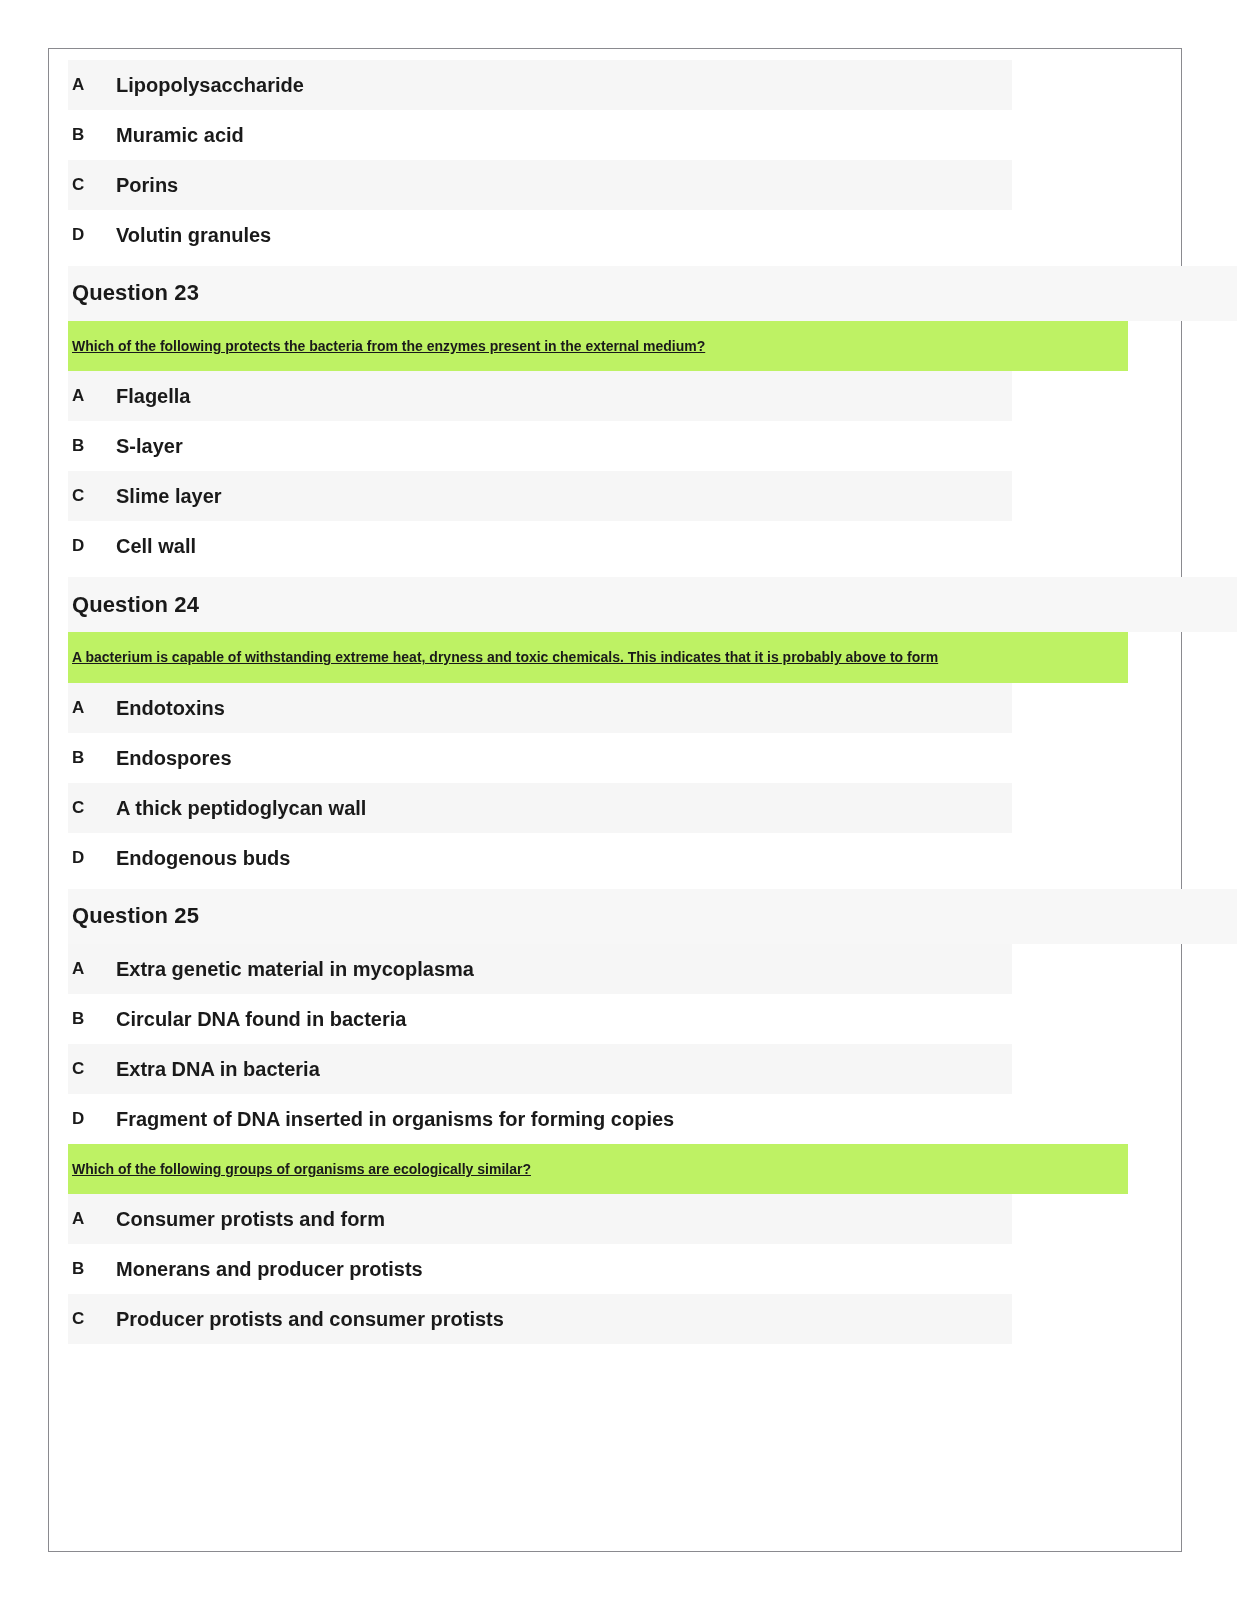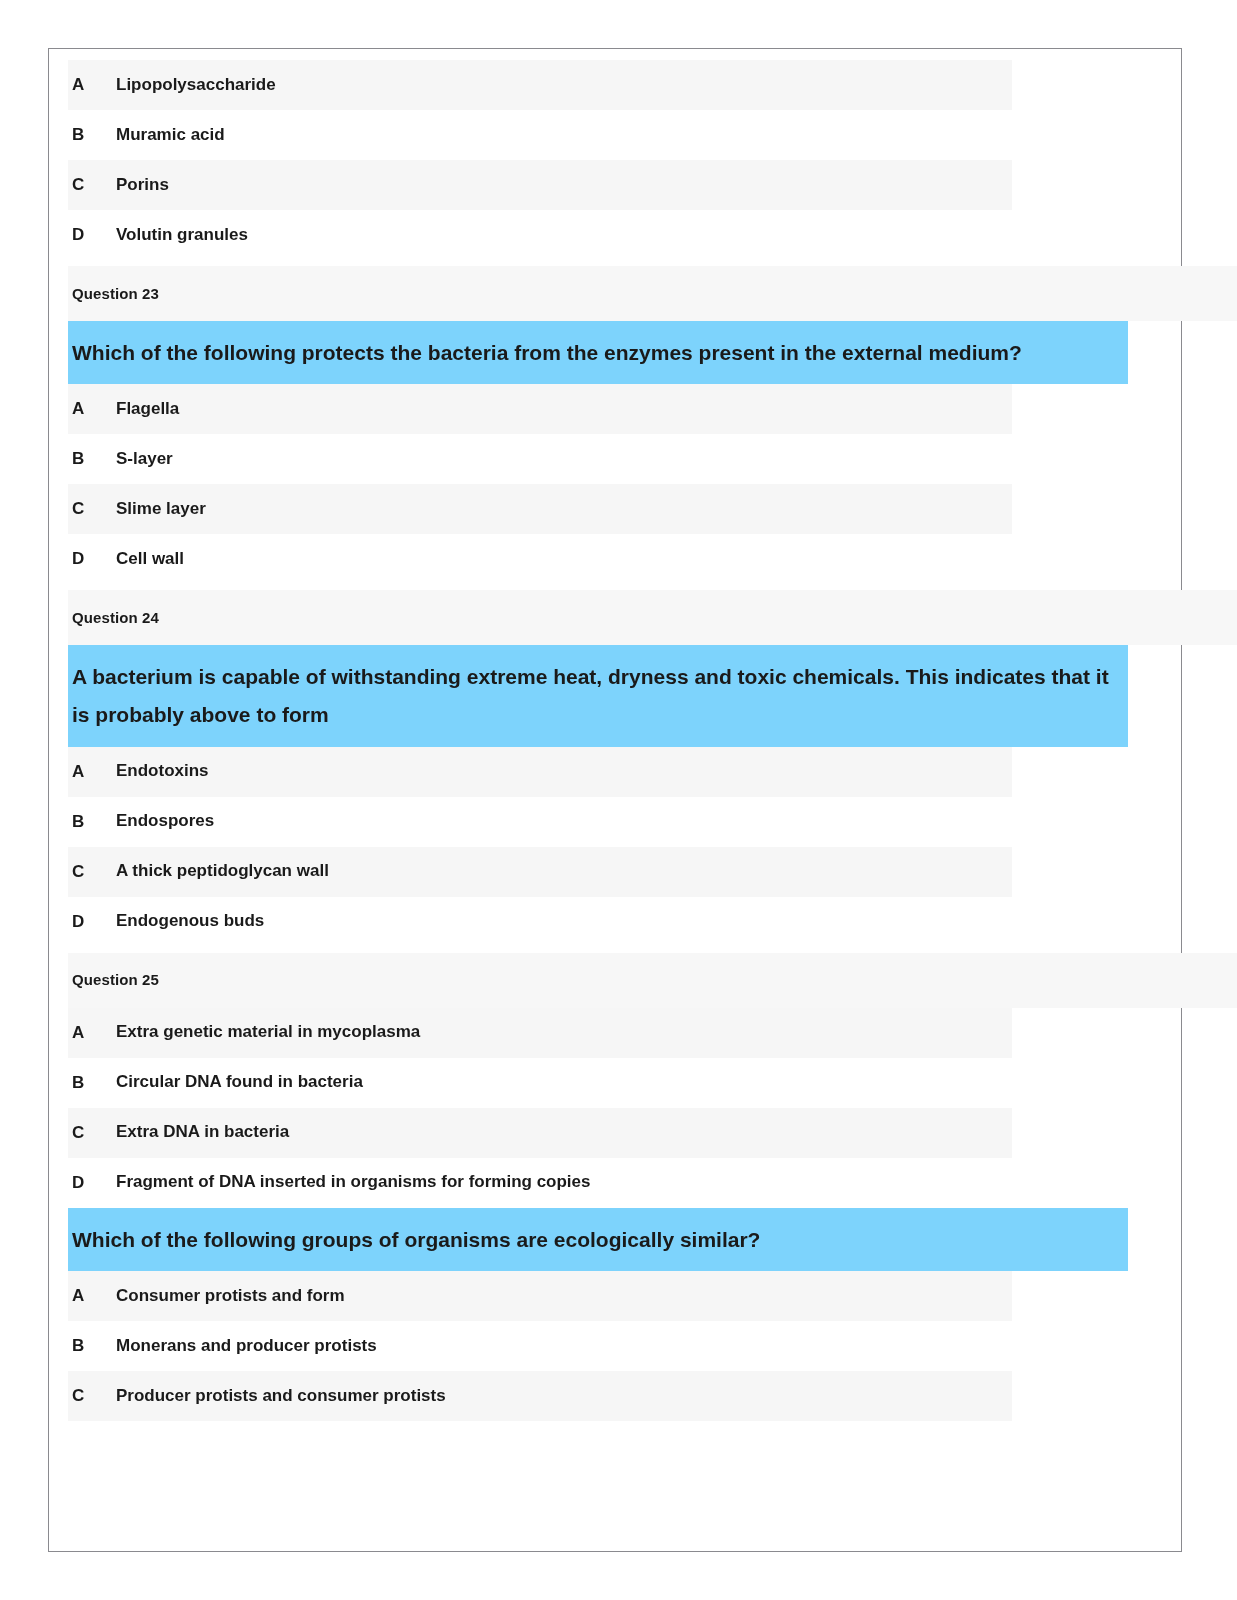--- a/index.html
+++ b/index.html
@@ -49,37 +49,38 @@
     width: 1169px;          
     height: 55px;
     background: #f7f7f7;
     display: flex;
     align-items: center;
     box-sizing: border-box;
     padding-left: 4px;
     margin-top: 6px;
   }
   .q-header-label {
-    font-size: 15px;
+    font-size: 22px;
     font-weight: bold;
     color: #1a1a1a;
     letter-spacing: 0.1px;
     line-height: 1.2;
   }
 
   
   .q-stem {
     width: 1060px;
     padding: 13px 4px 12px 4px;
     box-sizing: border-box;
-    font-size: 21px;
+    font-size: 14px;
     font-weight: bold;
     color: #1a1a1a;
     line-height: 1.82;
-    background: #7dd3fc;
+    background: #bef264;
+    text-decoration: underline;
   }
 
   
   .options {
     width: 944px;   
   }
   .option-row {
     width: 944px;
     height: 50px;
     display: flex;
@@ -93,21 +94,21 @@
   .option-letter {
     width: 48px;
     flex: 0 0 48px;
     padding-left: 4px;
     box-sizing: border-box;
     font-size: 17px;
     font-weight: bold;
     color: #1a1a1a;
   }
   .option-text {
-    font-size: 17px;
+    font-size: 20px;
     font-weight: bold;
     color: #1a1a1a;
     line-height: 1.2;
   }
 
   
   .block { margin: 0; padding: 0; }
 </style>
 </head>
 <body>

